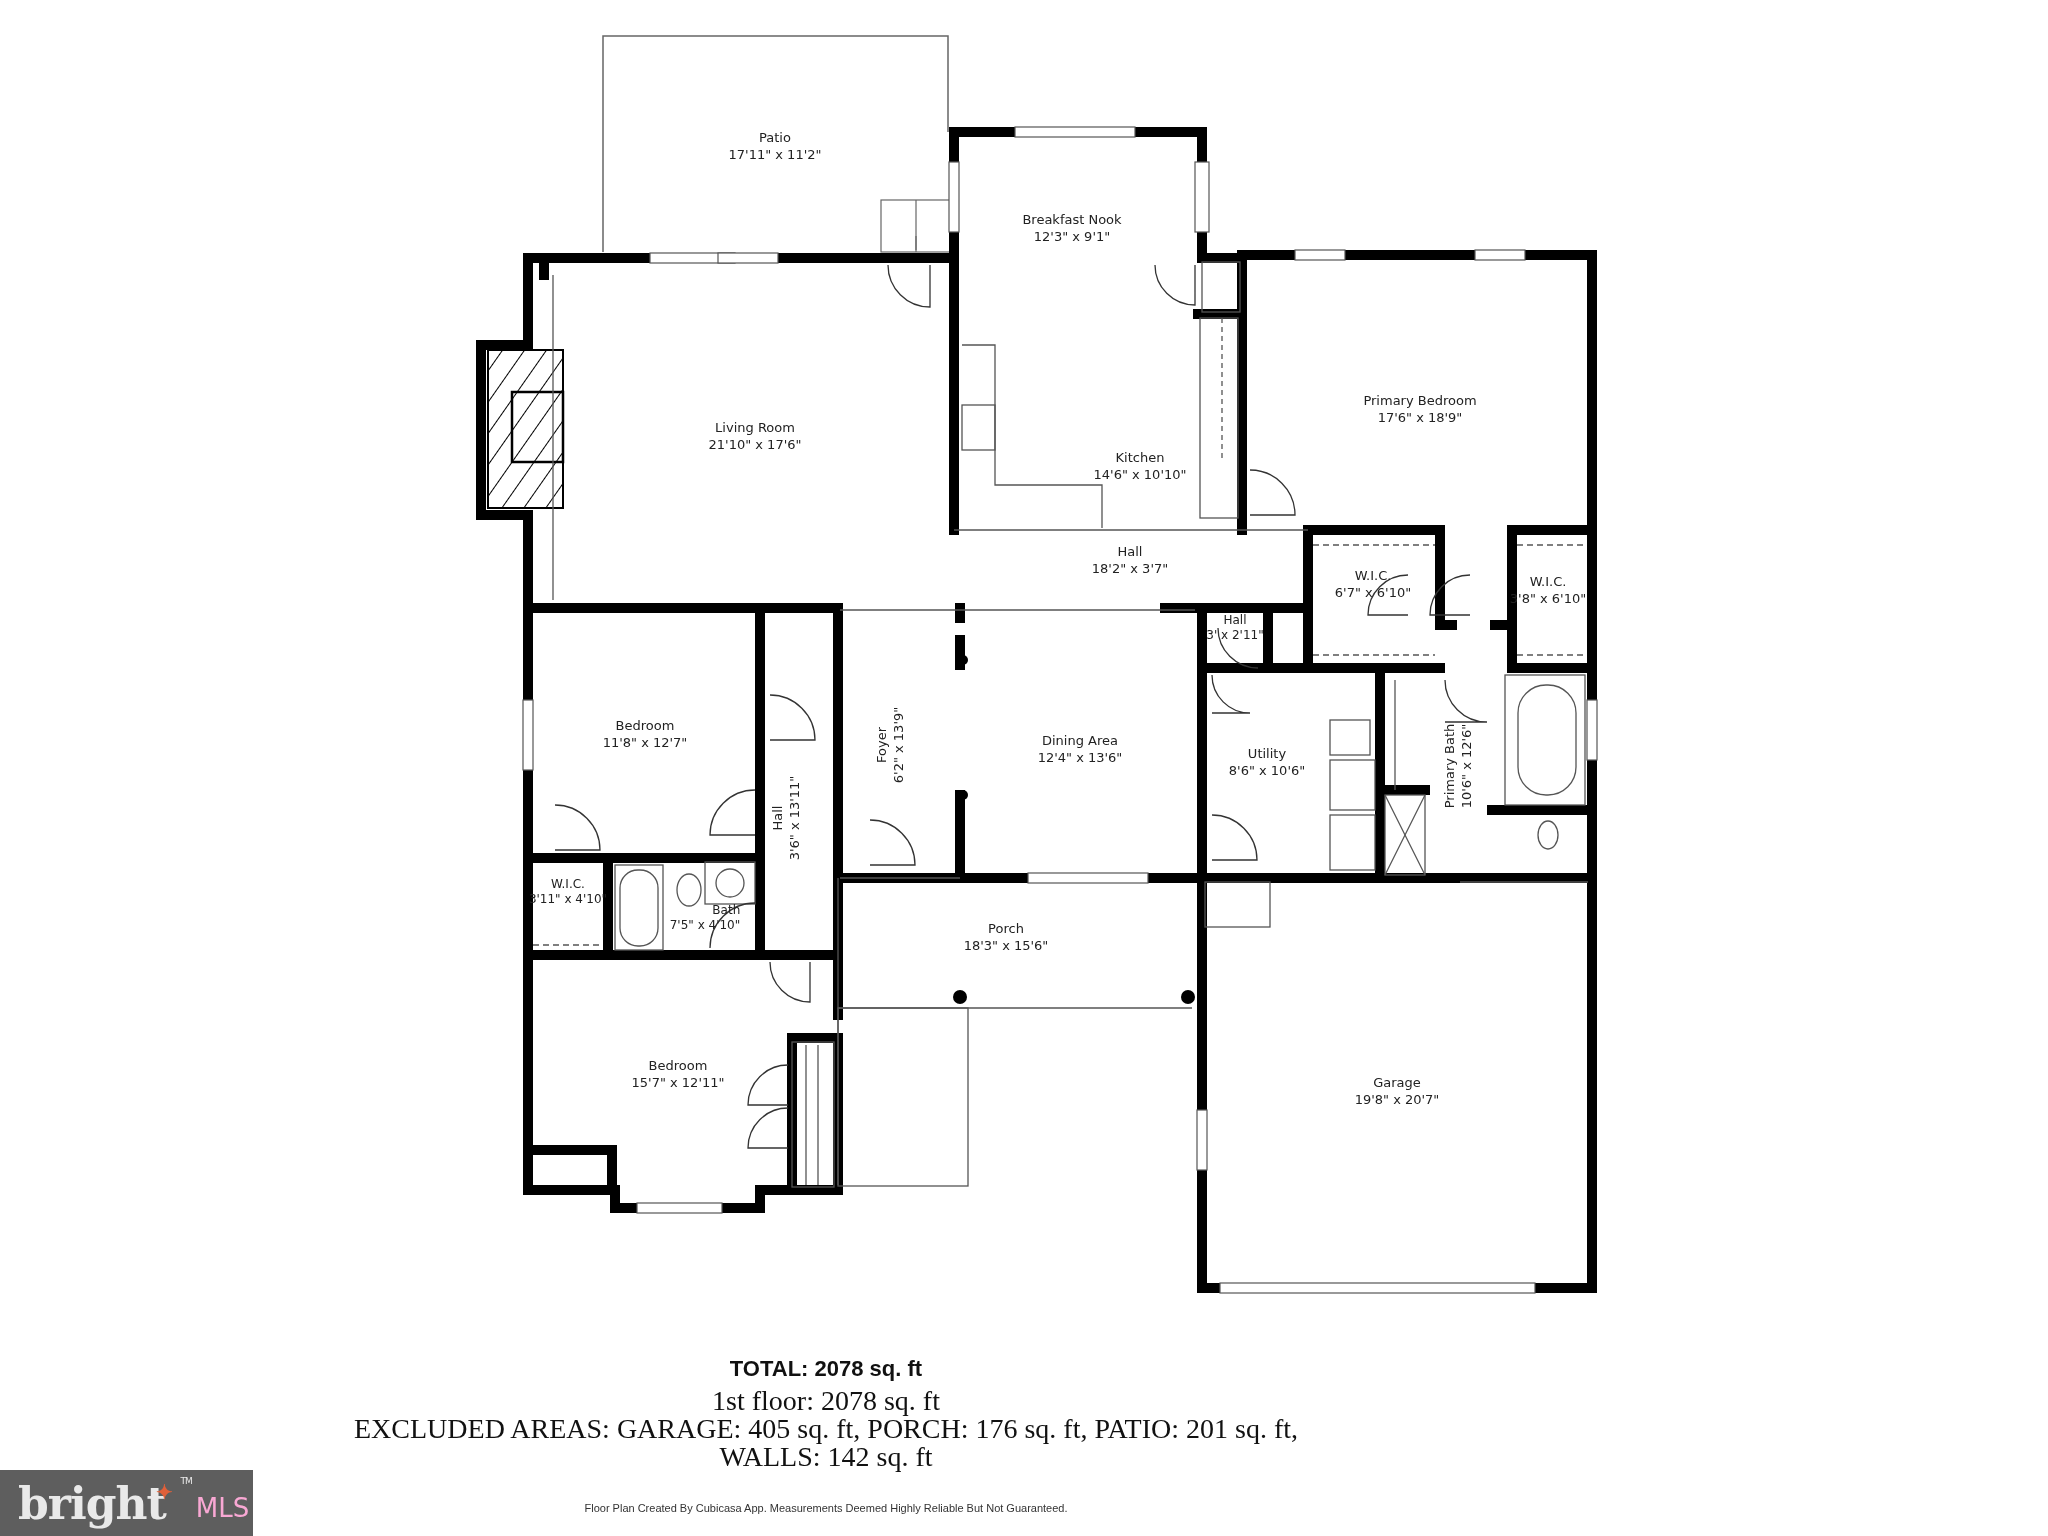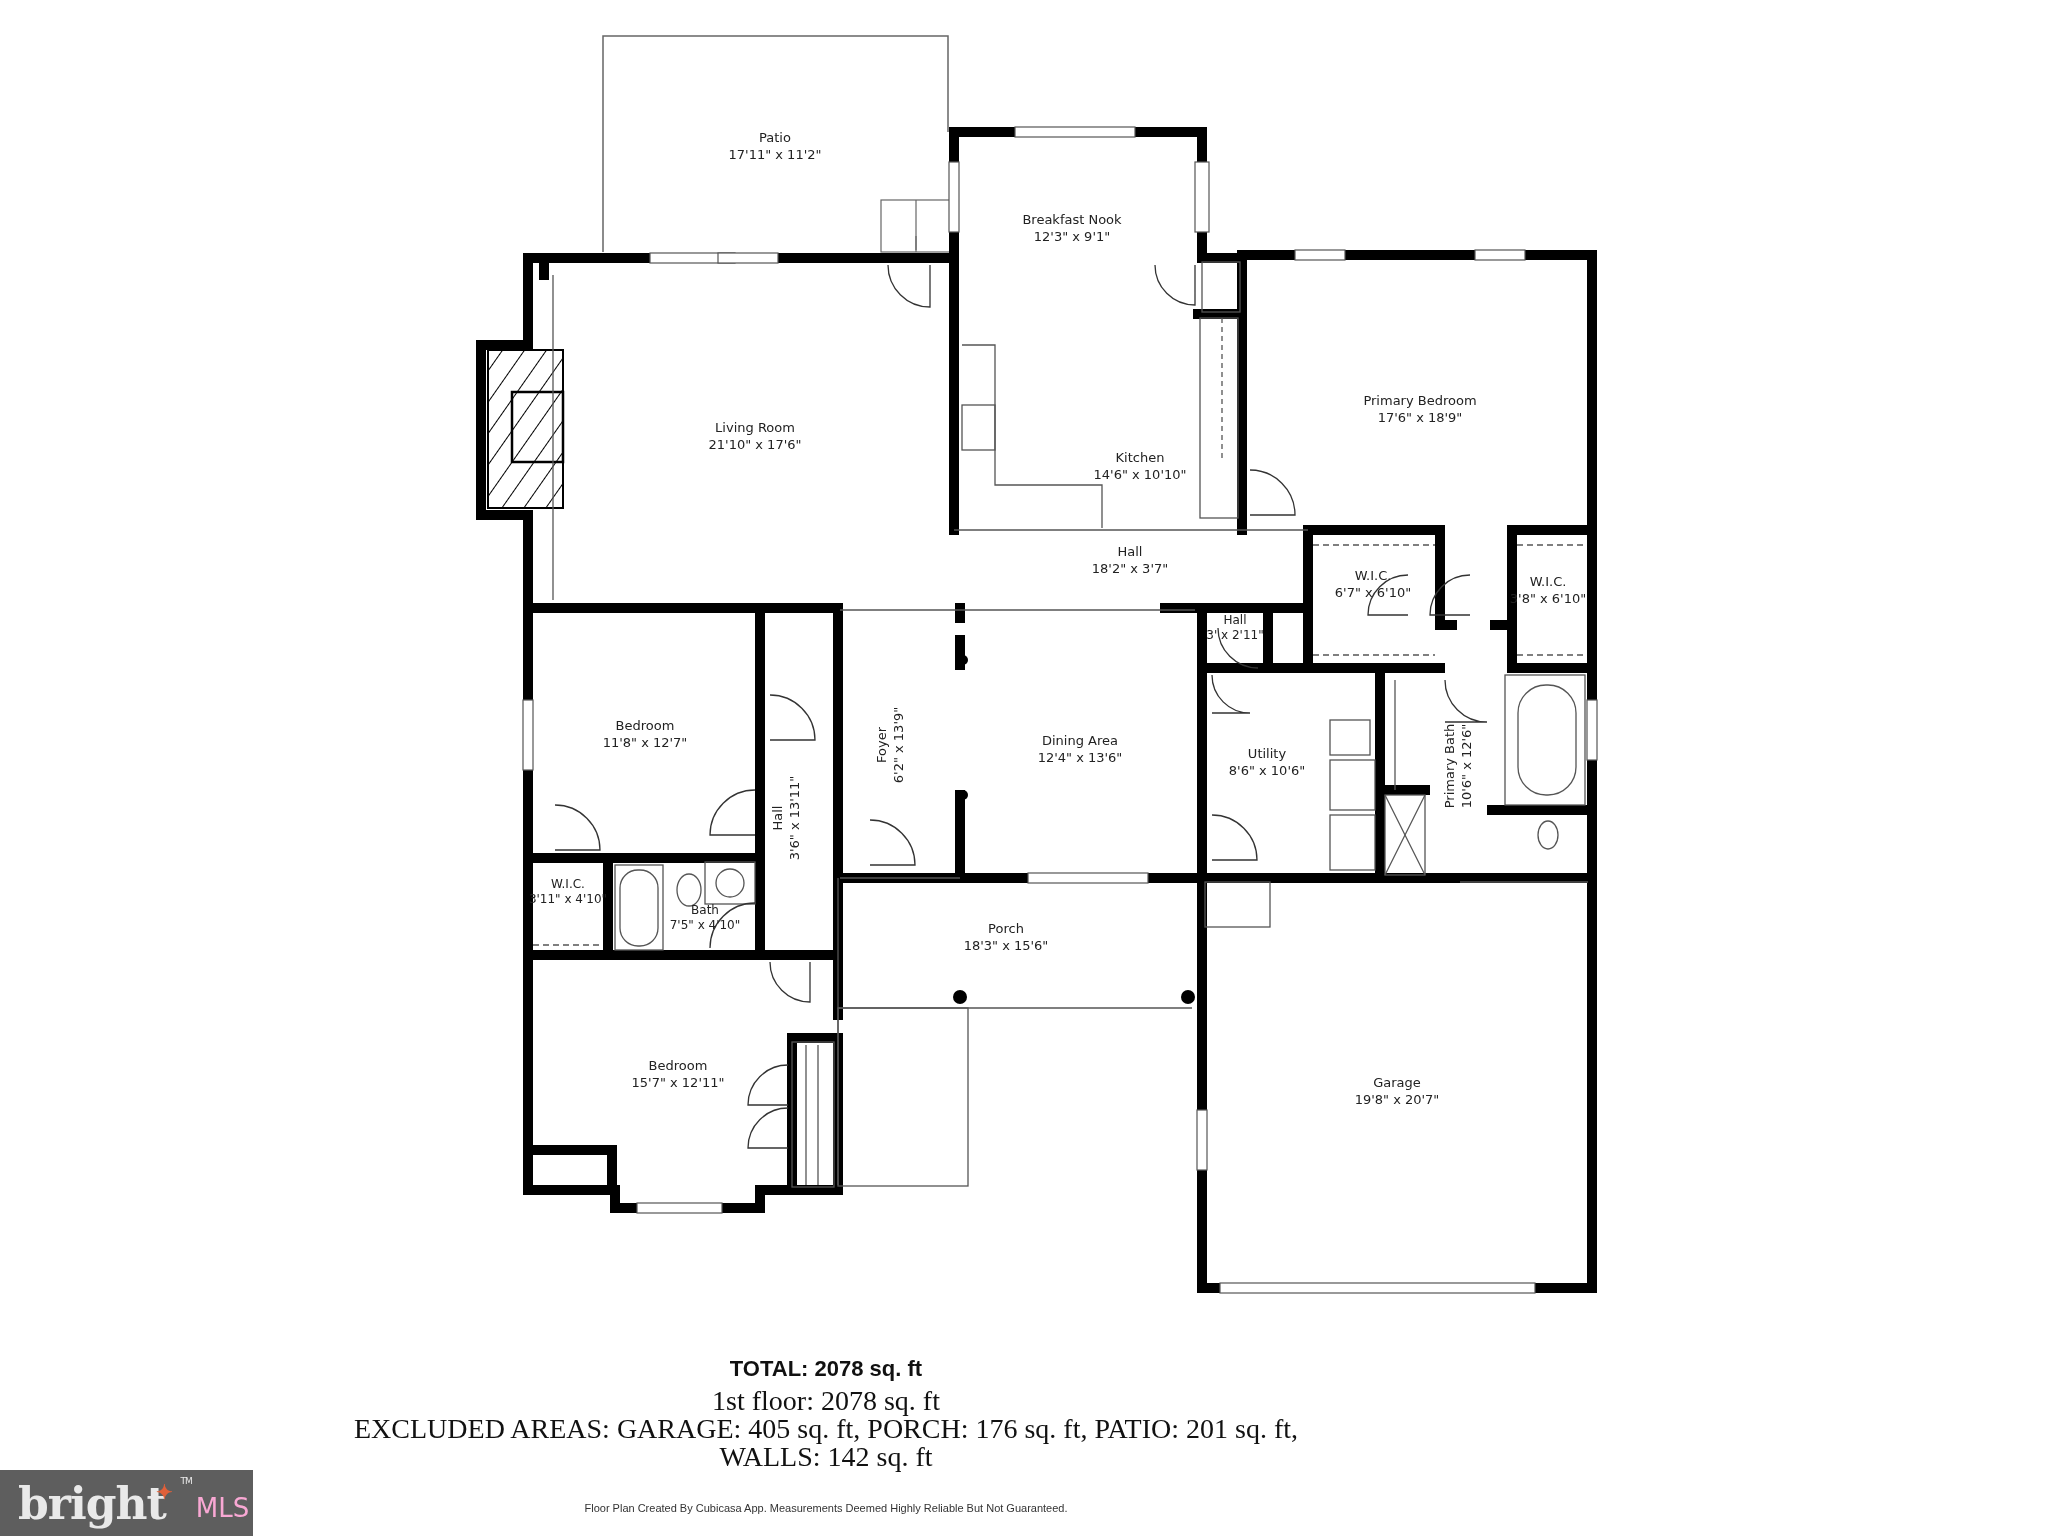--- a/index.html
+++ b/index.html
@@ -277,21 +277,21 @@
   <div>8'6" x 10'6"</div>
 </div>
 <div class="room-label vertical" style="left:1458px;top:766px;">
   <div>Primary Bath</div>
   <div>10'6" x 12'6"</div>
 </div>
 <div class="room-label" style="left:568px;top:892px;font-size:12px;line-height:15px;">
   <div>W.I.C.</div>
   <div>3'11" x 4'10"</div>
 </div>
-<div class="room-label" style="left:705px;top:918px;font-size:12px;line-height:15px;">
+<div class="room-label" style="left:705px;top:918px;font-size:12px;line-height:15px;text-align:right;">
   <div>Bath</div>
   <div>7'5" x 4'10"</div>
 </div>
 <div class="room-label" style="left:1006px;top:937px;">
   <div>Porch</div>
   <div>18'3" x 15'6"</div>
 </div>
 <div class="room-label" style="left:678px;top:1074px;">
   <div>Bedroom</div>
   <div>15'7" x 12'11"</div>

